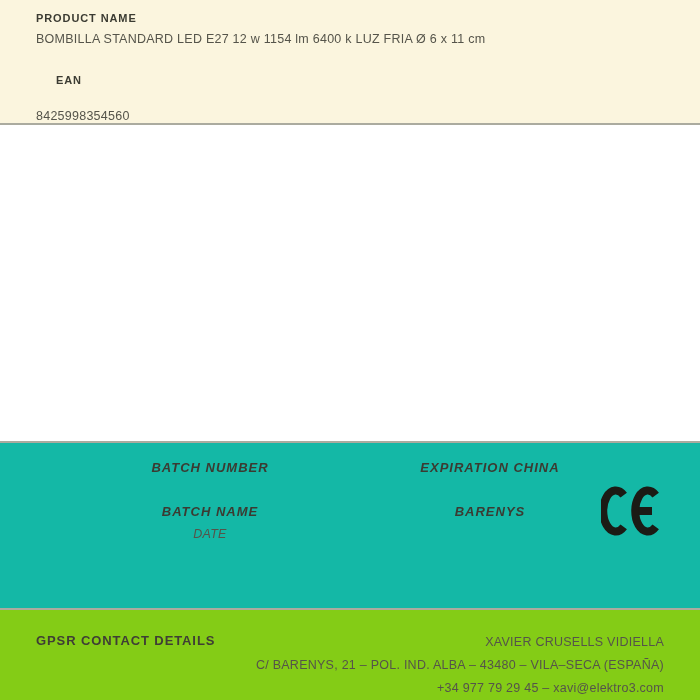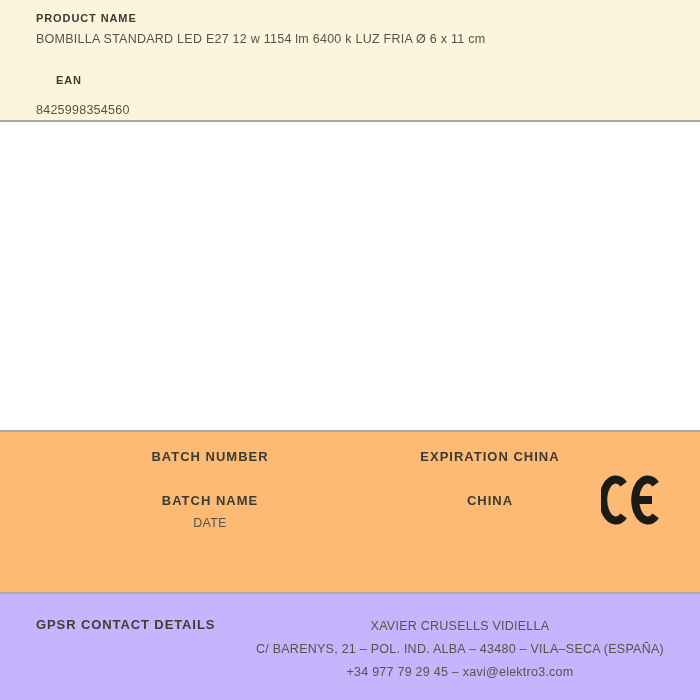--- a/index.html
+++ b/index.html
@@ -26,33 +26,34 @@
     letter-spacing: 0.9px;
     color: #3b3b32;
   }
   .value {
     font-size: 12.5px;
     letter-spacing: 0.25px;
     color: #55544a;
   }
   .section-top .product-desc { margin-top: 8px; }
   .section-top .ean-label { margin-top: 28px; padding-left: 20px; }
-  .section-top .ean-value { margin-top: 17px; }
+  .section-top .ean-value { margin-top: 23px; }
 
   .section-image {
     background: #ffffff;
     height: 324px;
     border-bottom: 2px solid #abab9f;
   }
 
   .section-info {
-    background: #fdba74;
+    background: #14b8a6;
     height: 170px;
     border-bottom: 2px solid #abab9f;
     position: relative;
+    font-style: italic;
   }
   .info-grid {
     margin: 0 70px;
     width: 560px;
     display: grid;
     grid-template-columns: 1fr 1fr;
     text-align: center;
   }
   .info-grid .cell-label {
     font-size: 13px;
@@ -67,36 +68,36 @@
 
   .ce-mark {
     position: absolute;
     right: 37px;
     top: 43px;
     width: 62px;
     height: 50px;
   }
 
   .section-contact {
-    background: #c4b5fd;
+    background: #84cc16;
     flex: 1;
     display: flex;
     justify-content: space-between;
     align-items: flex-start;
-    padding: 21px 36px 16px 36px;
+    padding: 21px 36px 0 36px;
   }
   .contact-label {
     font-size: 13px;
     font-weight: bold;
     letter-spacing: 0.9px;
     color: #3f3e35;
     padding-top: 2px;
   }
   .contact-lines {
-    text-align: center;
+    text-align: right;
     font-size: 12.5px;
     letter-spacing: 0.25px;
     color: #55544a;
     line-height: 23px;
   }
 </style>
 </head>
 <body>
 
 <div class="sheet">
@@ -110,21 +111,21 @@
 
   <div class="section-image"></div>
 
   <div class="section-info">
     <div class="info-grid row-1">
       <div class="cell-label">BATCH NUMBER</div>
       <div class="cell-label">EXPIRATION CHINA</div>
     </div>
     <div class="info-grid row-2">
       <div class="cell-label">BATCH NAME</div>
-      <div class="cell-label">CHINA</div>
+      <div class="cell-label">BARENYS</div>
     </div>
     <div class="info-grid row-values">
       <div class="value">DATE</div>
     </div>
 
     <svg class="ce-mark" viewBox="0 0 62 50" role="img" fill="none" stroke="#1b1b15" stroke-width="8" aria-label="CE certification mark">
       <path d="M 22.7 9.2 A 12.5 20.5 0 1 0 22.7 40.8"></path>
       <path d="M 54.7 9.2 A 12.5 20.5 0 1 0 54.7 40.8"></path>
       <line x1="37.5" y1="25" x2="51" y2="25"></line>
     </svg>

